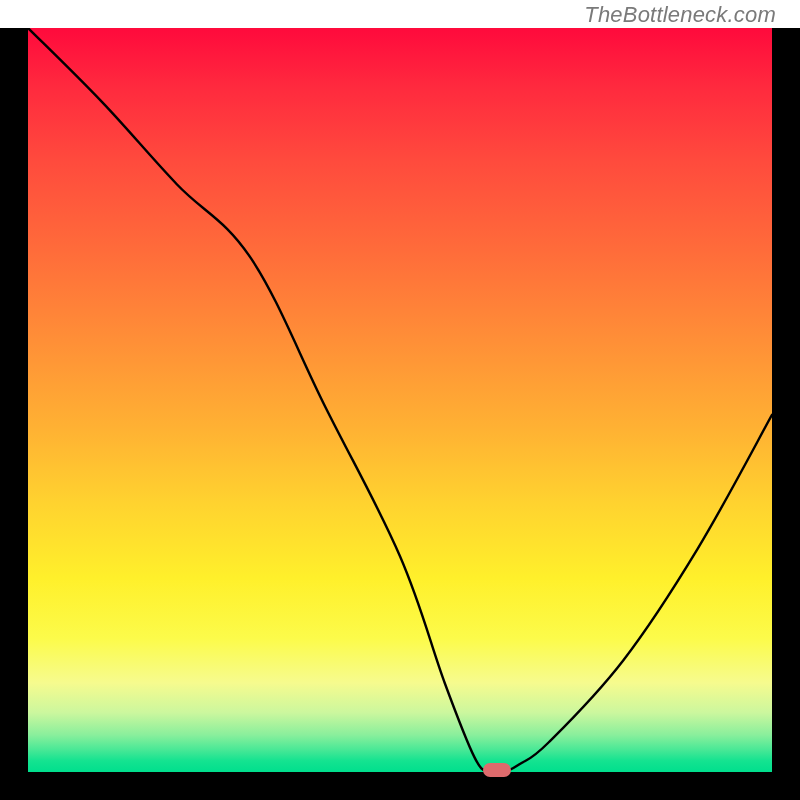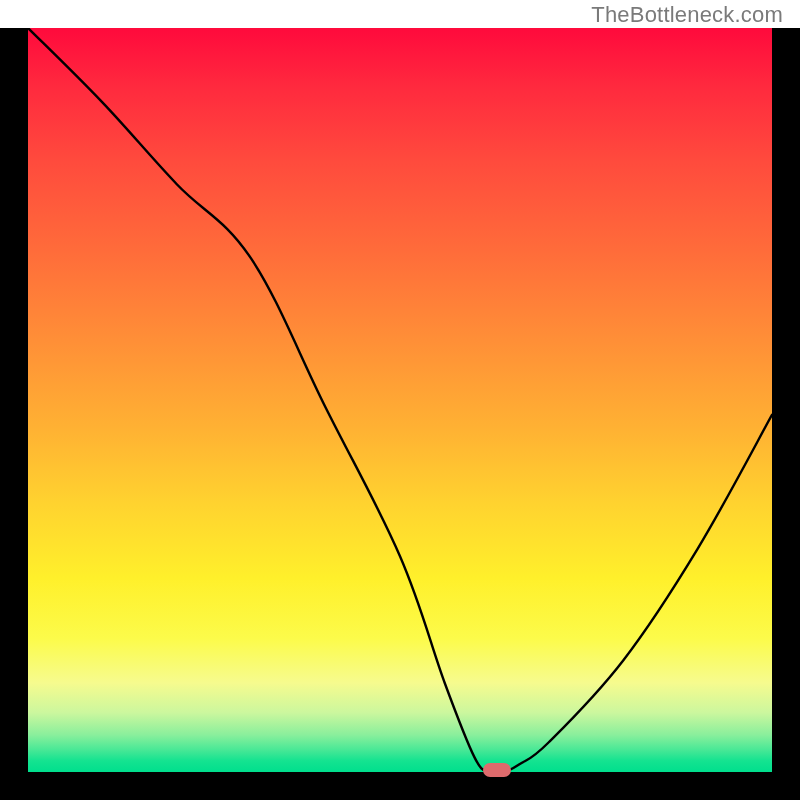--- a/index.html
+++ b/index.html
@@ -11,27 +11,28 @@
     overflow: hidden;
   }
   .container {
     position: relative;
     width: 800px;
     height: 800px;
   }
   .watermark {
     position: absolute;
     top: 2px;
-    right: 17px;
+    right: 24px;
     font-family: Arial, Helvetica, sans-serif;
     font-size: 22px;
     font-weight: 500;
     color: #7a7a7a;
     letter-spacing: 0.2px;
     z-index: 10;
+    font-style: italic;
   }
   .frame {
     position: absolute;
     left: 0;
     top: 28px;
     width: 800px;
     height: 772px;
     background: #000;
   }
   .plot {

